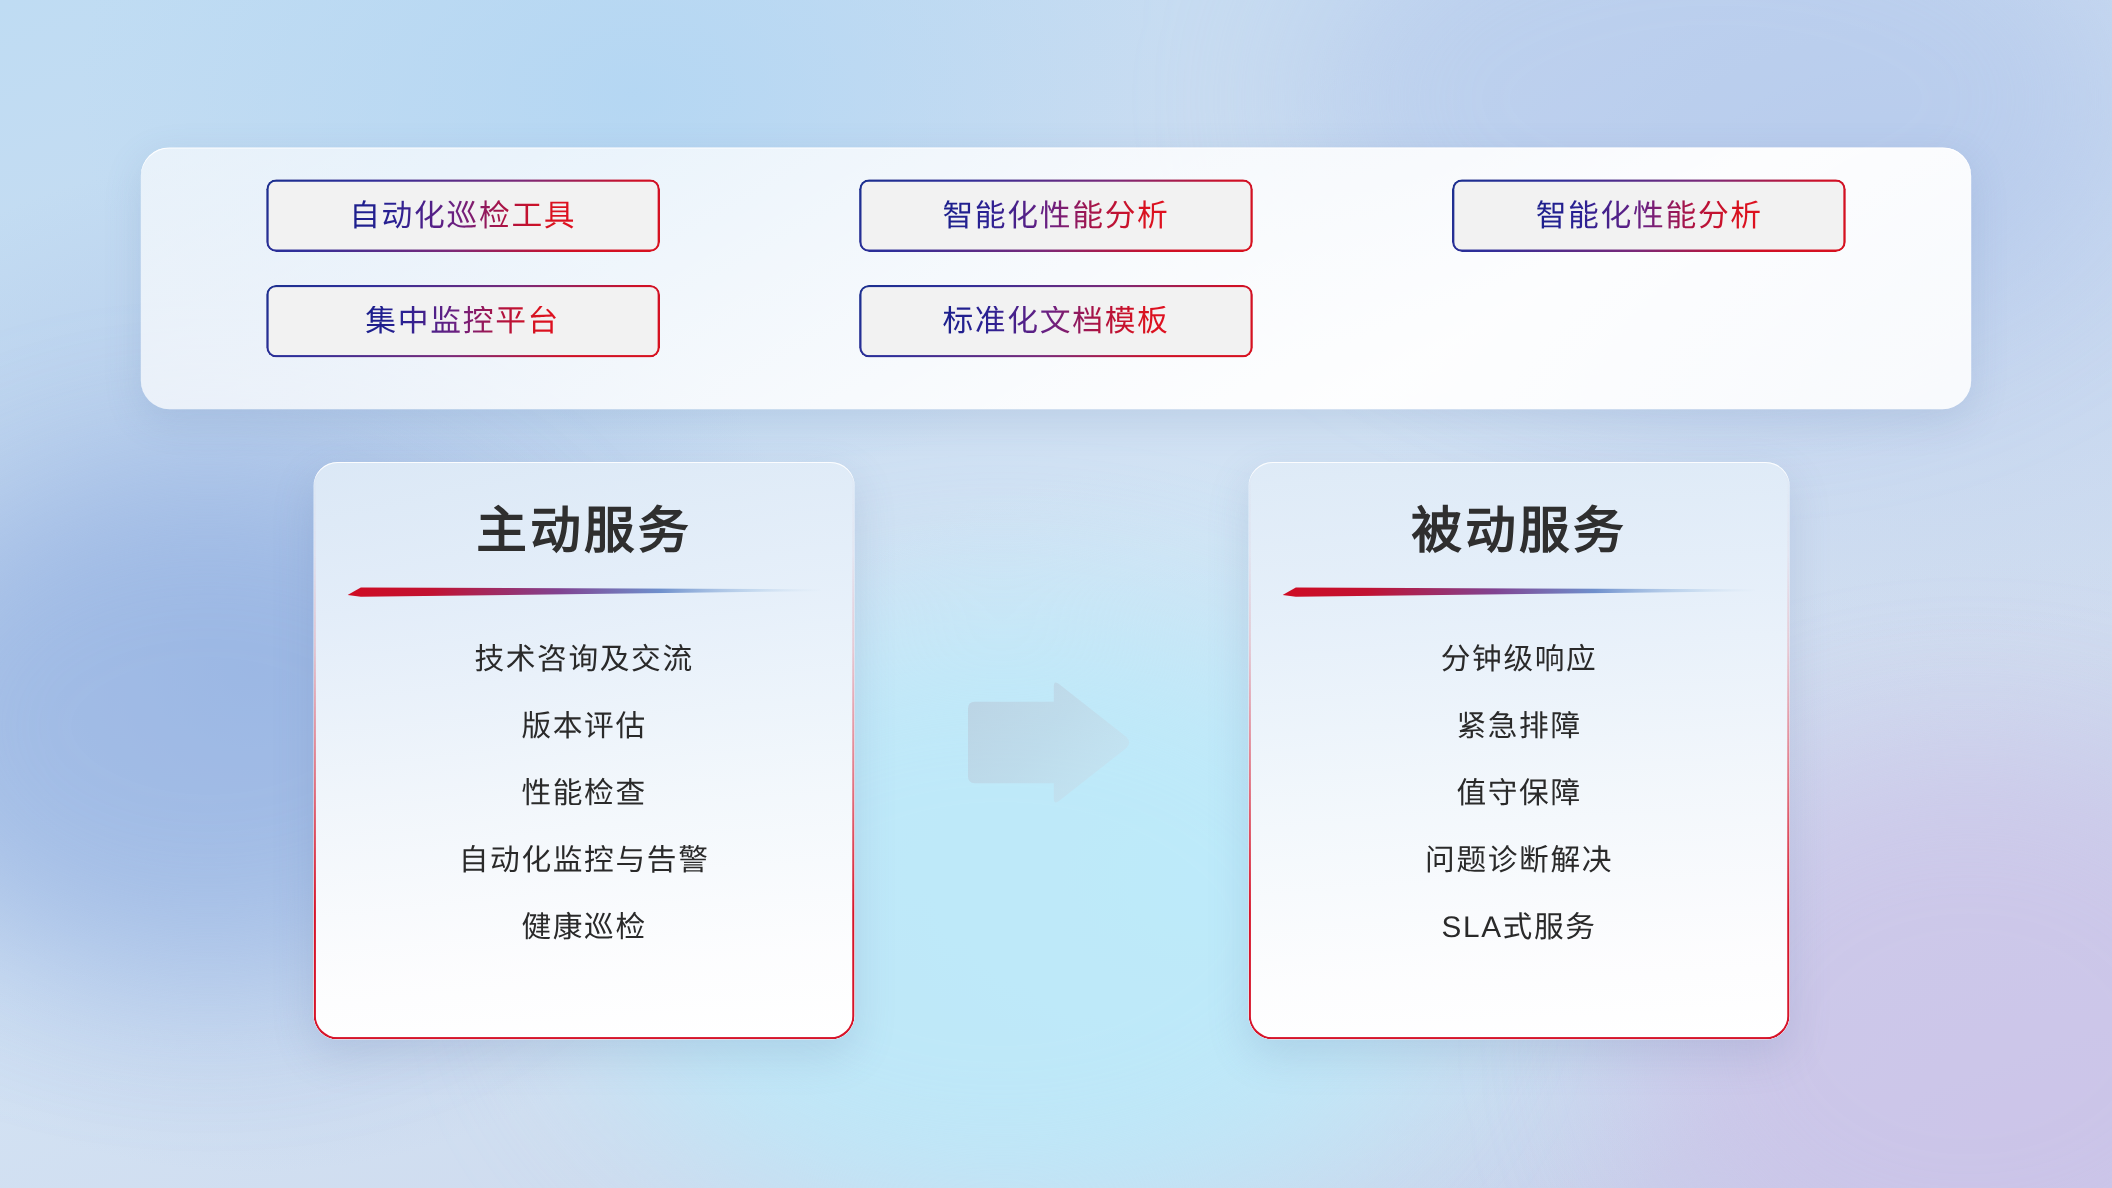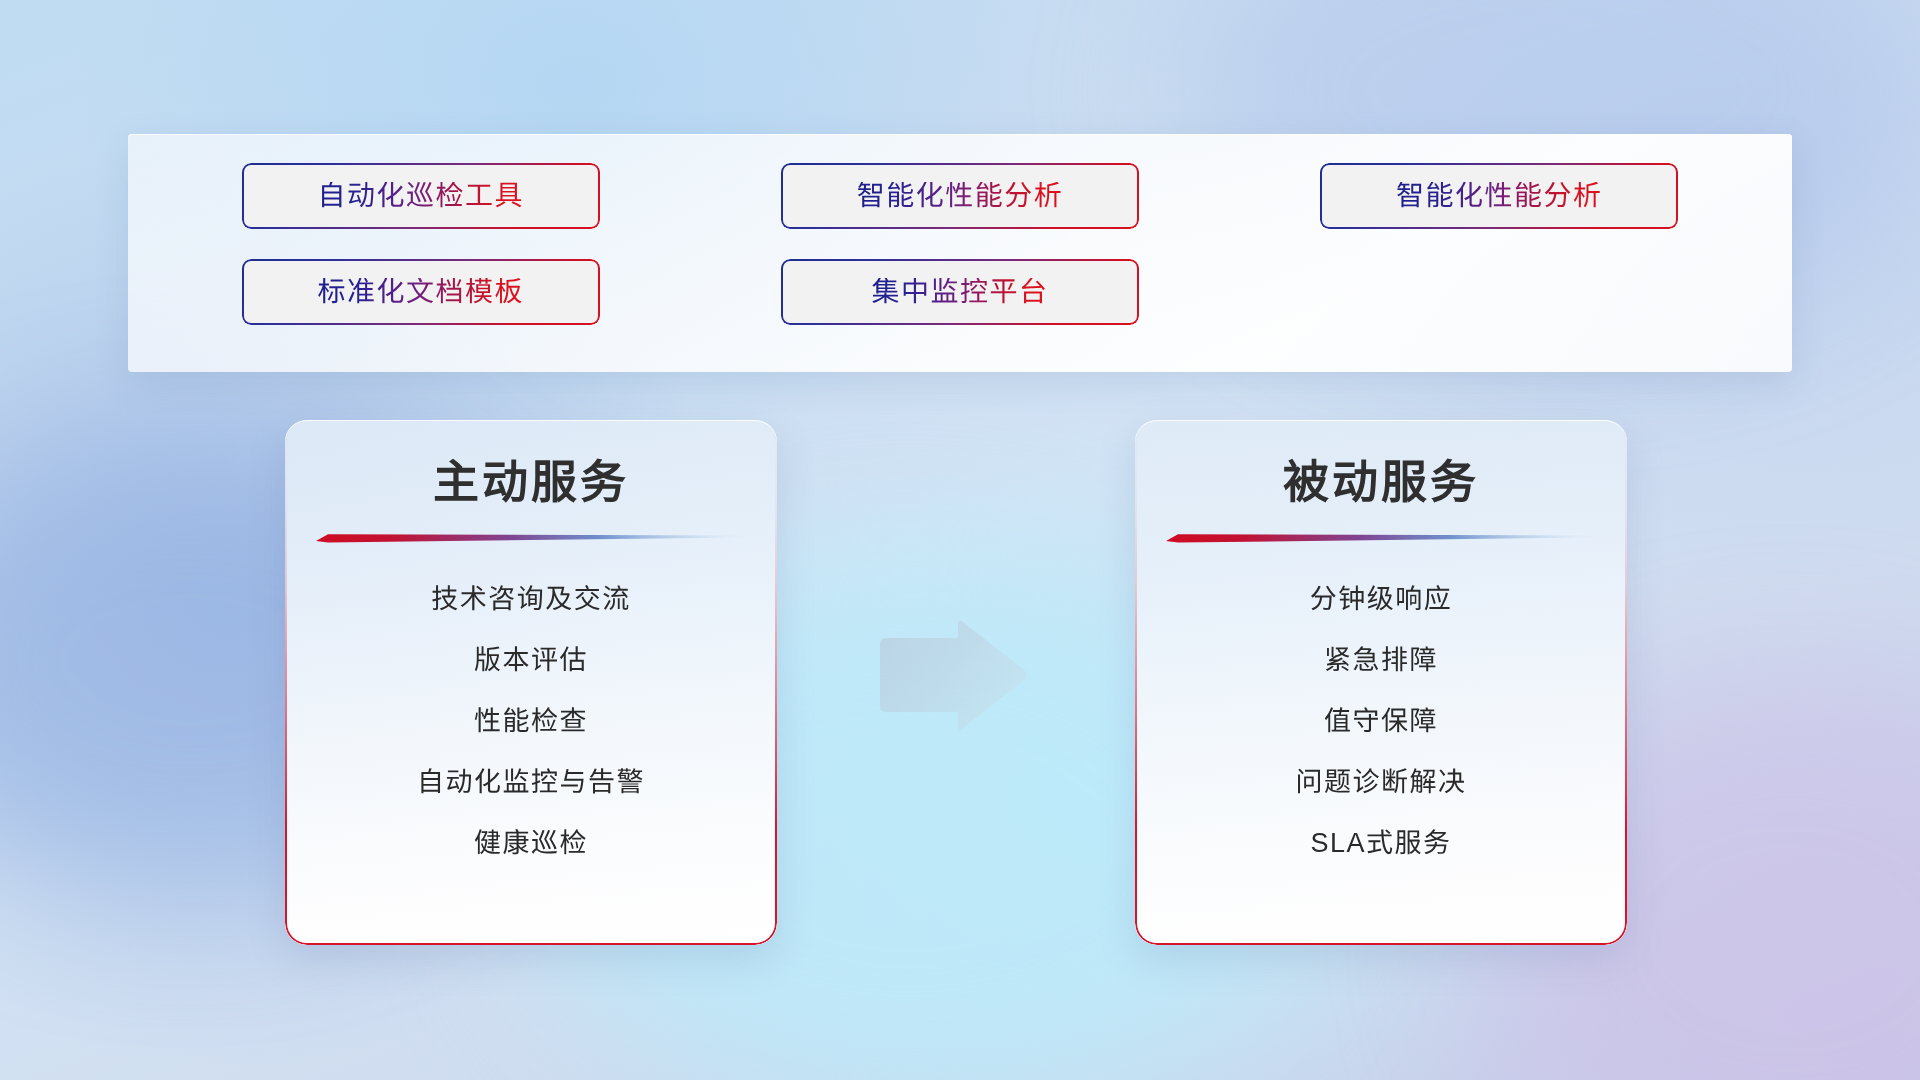--- a/index.html
+++ b/index.html
@@ -40,21 +40,21 @@
   .blob-c { left: 1480px; top: 680px;  width: 620px; height: 520px; background: rgba(206,192,232,0.50); }
   .blob-d { left: 1180px; top: -140px; width: 760px; height: 460px; background: rgba(176,198,234,0.45); }
 
   
   .top-panel {
     position: absolute;
     left: 128px;
     top: 134px;
     width: 1664px;
     height: 238px;
-    border-radius: 4px;
+    border-radius: 26px;
     background: linear-gradient(150deg,
         rgba(255,255,255,0.62) 0%,
         rgba(255,255,255,0.80) 38%,
         rgba(255,255,255,0.96) 72%,
         rgba(255,255,255,0.88) 100%);
     box-shadow:
       0 10px 34px rgba(90,118,168,0.16),
       inset 0 1px 0 rgba(255,255,255,0.95);
     display: grid;
     grid-template-columns: repeat(3, 1fr);
@@ -214,25 +214,25 @@
 
     <div class="pill">
       <span class="pill-label">智能化性能分析</span>
     </div>
 
     <div class="pill">
       <span class="pill-label">智能化性能分析</span>
     </div>
 
     <div class="pill">
+      <span class="pill-label">集中监控平台</span>
+    </div>
+
+    <div class="pill">
       <span class="pill-label">标准化文档模板</span>
-    </div>
-
-    <div class="pill">
-      <span class="pill-label">集中监控平台</span>
     </div>
 
   </div>
 
   <div class="card card-left">
     <h2 class="card-title">主动服务</h2>
 
     <svg class="card-divider" viewBox="0 0 430 12" preserveAspectRatio="none">
       <defs>
         <linearGradient id="divGradL" x1="0" y1="0" x2="1" y2="0">

